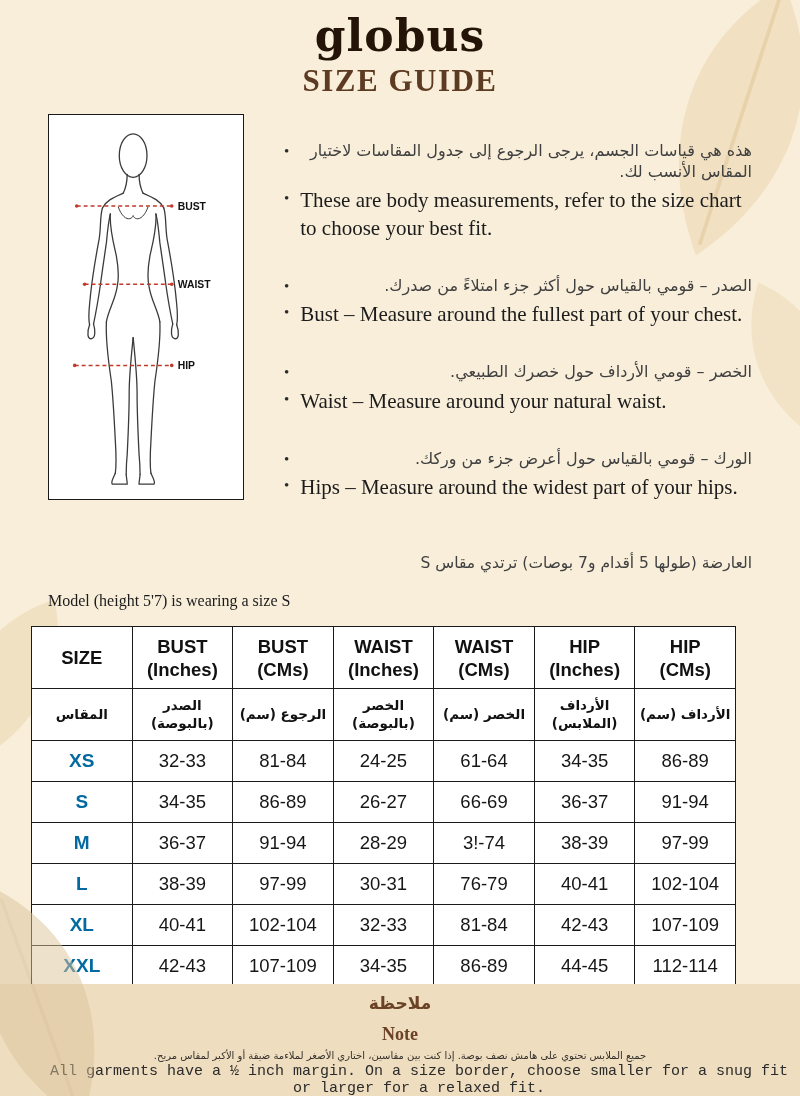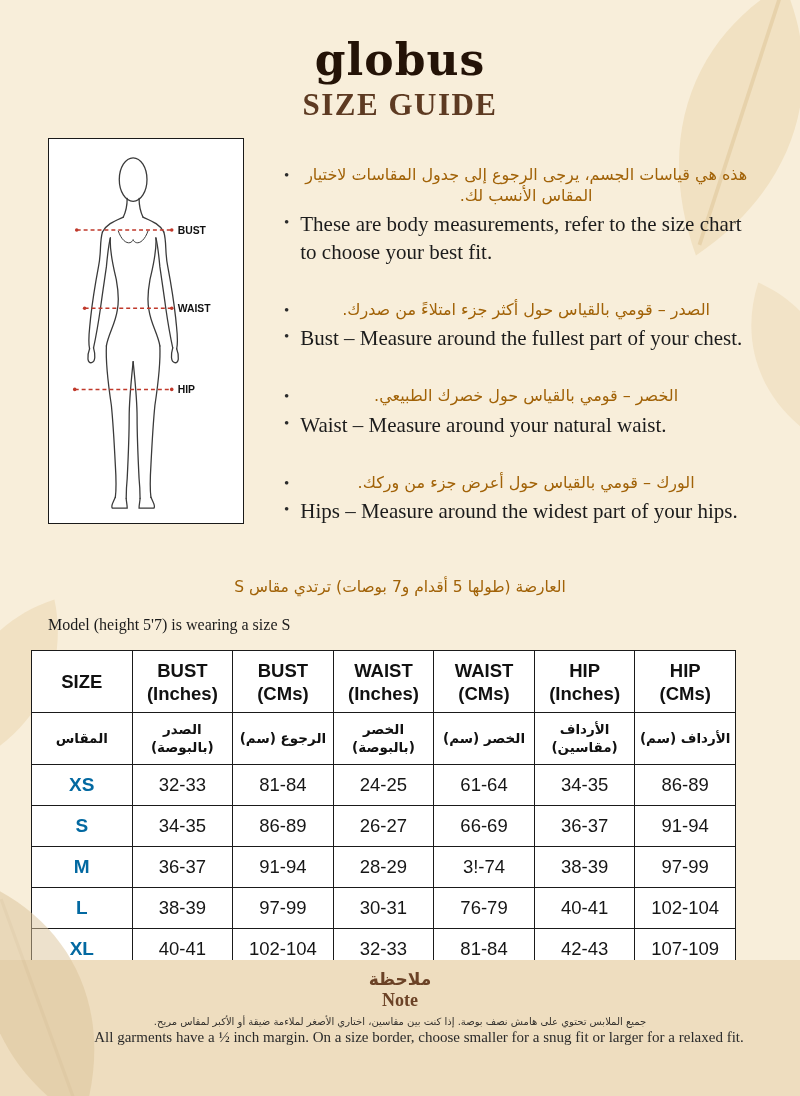--- a/index.html
+++ b/index.html
@@ -9,21 +9,21 @@
     font-family:"Liberation Serif", serif;
     color:#1c1c1c;
     position:relative;
     overflow:hidden;
   }
   .decor { position:absolute; z-index:0; pointer-events:none; }
   .decor svg { display:block; }
   .page { position:relative; z-index:1; width:800px; height:1096px; }
 
   
-  .header { text-align:center; padding-top:36px; }
+  .header { text-align:center; padding-top:12px; }
   .brand {
     font-family:"DejaVu Serif", serif;
     font-weight:700; font-size:44px; line-height:48px;
     color:#241307; letter-spacing:1px;
   }
   .title {
     font-family:"Liberation Serif", serif;
     font-weight:700; font-size:31px; line-height:38px;
     color:#5d3a22; letter-spacing:1.5px; margin-top:2px;text-align:center;
   }
@@ -35,23 +35,23 @@
     background:#ffffff; border:1.5px solid #1a1a1a;
   }
   .figure-box svg { width:100%; height:100%; }
 
   .bullets { flex:1; padding-top:26px; }
   .bullet-group { margin-bottom:32px; }
   .bullet { display:flex; gap:11px; margin-bottom:5px; line-height:1.32; }
   .dot { flex:none; font-size:15px; padding-top:2px; color:#2b2b2b; }
   .txt { flex:1; }
   .ar {
-    direction:rtl; text-align:center;
+    direction:rtl; text-align:right;
     font-family:"DejaVu Sans", sans-serif;
-    font-size:16px; color:#a16207;
+    font-size:16px; color:#404040;
   }
   .en { font-family:"Liberation Serif", serif; font-size:21px; color:#1c1c1c; }
 
   
   .model-note { padding:20px 48px 0 48px; }
   .model-note .ar { font-size:15.5px; margin-bottom:20px; }
   .model-note .en { font-size:16px; }
 
   
   table.size-table {
@@ -79,37 +79,37 @@
     font-weight:700; font-size:19px; color:#0369a1;
   }
   .size-table tbody td {
     height:41px;
     font-family:"Liberation Sans", sans-serif;
     font-size:18.5px; color:#161616;
   }
 
   
   .footer {
-    position:absolute; left:0; right:0; bottom:0; height:136px;
+    position:absolute; left:0; right:0; bottom:0; height:112px;
     background:#eeddbf; text-align:center; padding-top:9px; z-index:1;
   }
   .note-title-ar {
     font-family:"DejaVu Sans", sans-serif; direction:rtl;
     font-weight:700; font-size:17px; color:#6b4226;
   }
   .note-title-en {
     font-family:"Liberation Serif", serif;
-    font-weight:700; font-size:18px; color:#6b4226; margin-top:1px;
+    font-weight:700; font-size:18px; color:#6b4226; margin-top:11px;
   }
   .note-body-ar {
     font-family:"DejaVu Sans", sans-serif; direction:rtl;
     font-size:10px; color:#33302c; margin-top:5px;
   }
   .note-body-en {
-    font-family:Liberation Serif, serif;
+    font-family:Liberation Mono, monospace;
     font-size:15px; color:#2b2b2b; margin-top:2px;margin-left:38px;
   }
 </style>
 </head>
 <body>
 
 <div class="decor" style="top:-30px; right:-35px;">
   <svg width="190" height="300" viewBox="0 0 100 160">
     <g transform="rotate(18 50 80)">
       <path d="M50 4 C86 44 92 102 50 156 C8 102 14 44 50 4 Z" fill="#f1e1c2"></path>
@@ -226,21 +226,21 @@
         </div>
         <div class="bullet">
           <span class="dot">•</span>
           <div class="txt en">Bust – Measure around the fullest part of your chest.</div>
         </div>
       </div>
 
       <div class="bullet-group">
         <div class="bullet">
           <span class="dot">•</span>
-          <div class="txt ar" dir="rtl">الخصر – قومي بالقياس حول خصرك الطبيعي.</div>
+          <div class="txt ar" dir="rtl">الخصر – قومي الأرداف حول خصرك الطبيعي.</div>
         </div>
         <div class="bullet">
           <span class="dot">•</span>
           <div class="txt en">Waist – Measure around your natural waist.</div>
         </div>
       </div>
 
       <div class="bullet-group">
         <div class="bullet">
           <span class="dot">•</span>
@@ -290,21 +290,21 @@
             <span>HIP</span>
             <span>(CMs)</span>
           </th>
       </tr>
       <tr class="ar-row">
         <th>المقاس</th>
         <th>الصدر (بالبوصة)</th>
         <th>الرجوع (سم)</th>
         <th>الخصر (بالبوصة)</th>
         <th>الخصر (سم)</th>
-        <th>الأرداف (مقاسين)</th>
+        <th>الأرداف (الملابس)</th>
         <th>الأرداف (سم)</th>
       </tr>
     </thead>
     <tbody>
       <tr>
         <th>XS</th>
         <td>32-33</td>
         <td>81-84</td>
         <td>24-25</td>
         <td>61-64</td>

